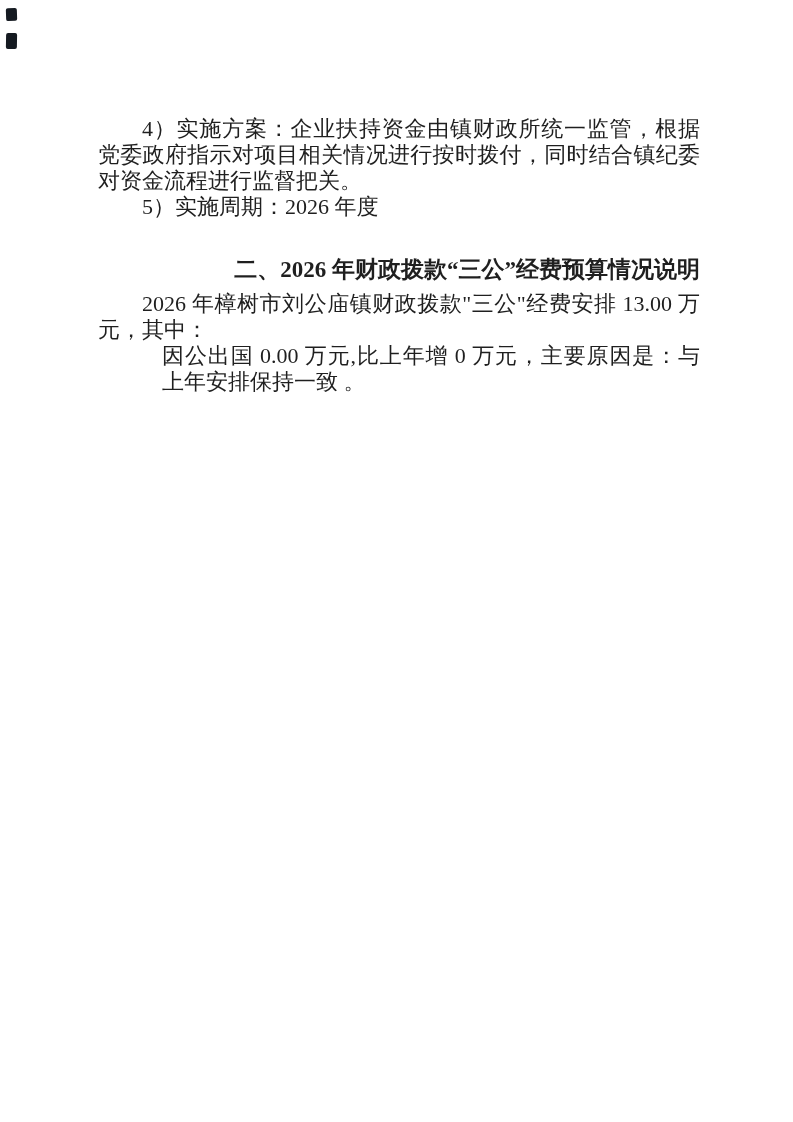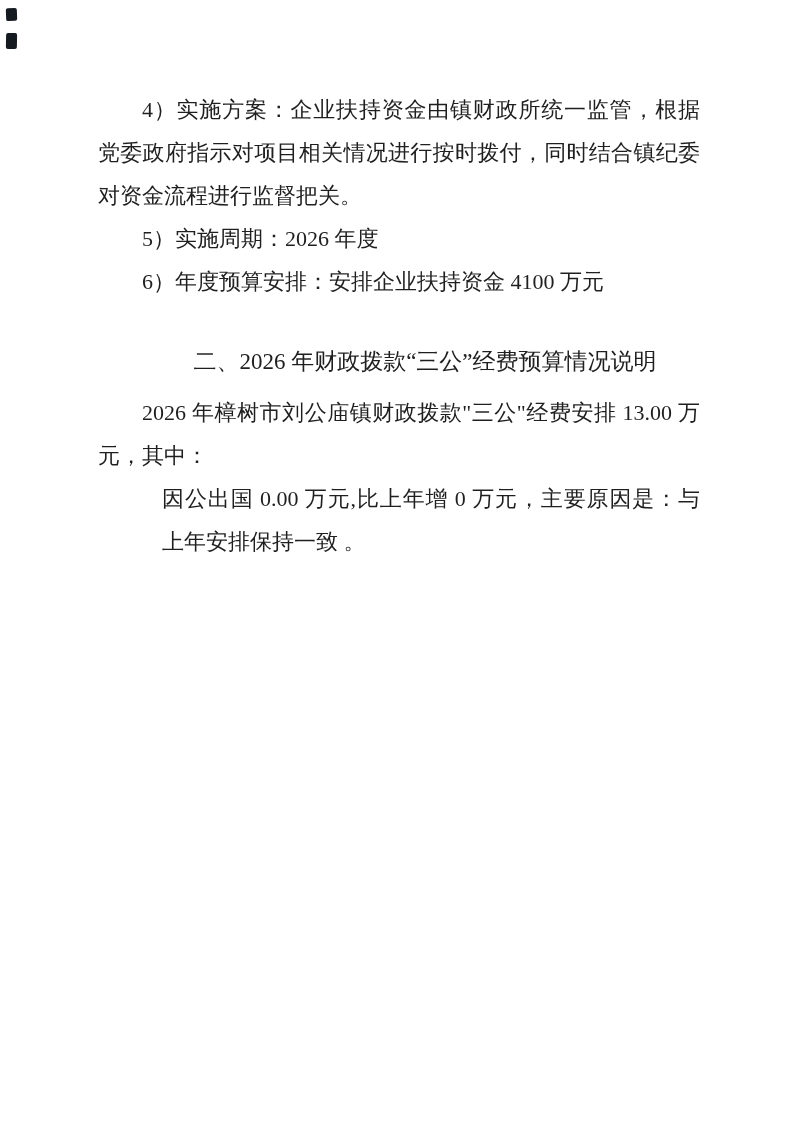--- a/index.html
+++ b/index.html
@@ -6,34 +6,34 @@
   body {
     width: 793px; height: 1122px;
     background: #ffffff;
     overflow: hidden;
     position: relative;
     font-family: "Liberation Serif", "DejaVu Serif", serif;
     color: #1f1f1f;
   }
   .page { position: relative; width: 793px; height: 1122px; background: #ffffff; }
   .content {
-    padding: 88px 93px 0 98px;
+    padding: 116px 93px 0 98px;
     font-size: 22px;
-    line-height: 43px;
+    line-height: 26px;
     text-align: justify;
   }
   .para { margin: 0; text-indent: 44px; }
   .para.block-indent { text-indent: 0; margin-left: 64px; }
   .para.gap-before { margin-top: 13px; }
   .heading {
     margin: 37.4px 0 8px 0;
-    font-weight: normal;
+    font-weight: bold;
     font-size: 23px;
     text-indent: 52px;
-    text-align: center;
+    text-align: right;
   }
   .scan-mark {
     position: absolute;
     background: #151a21;
     border-radius: 2px;
   }
   .scan-mark.m1 { left: 6px; top: 8px;  width: 11px; height: 13px; transform: rotate(-2deg); }
   .scan-mark.m2 { left: 6px; top: 33px; width: 11px; height: 16px; transform: rotate(1deg); }
 </style>
 </head>
@@ -43,21 +43,20 @@
 
   <div class="scan-mark m1"></div>
   <div class="scan-mark m2"></div>
 
   <div class="content">
 
     <p class="para">4）实施方案：企业扶持资金由镇财政所统一监管，根据党委政府指示对项目相关情况进行按时拨付，同时结合镇纪委对资金流程进行监督把关。</p>
 
     <p class="para">5）实施周期：2026 年度</p>
 
-    <p class="para">6）年度预算安排：安排企业扶持资金 4100 万元</p>
 
     <p class="heading">二、2026 年财政拨款“三公”经费预算情况说明</p>
 
     <p class="para">2026 年樟树市刘公庙镇财政拨款"三公"经费安排 13.00 万元，其中：</p>
 
     <p class="para block-indent">因公出国 0.00 万元,比上年增 0 万元，主要原因是：与上年安排保持一致 。</p>
 
 
 
 

